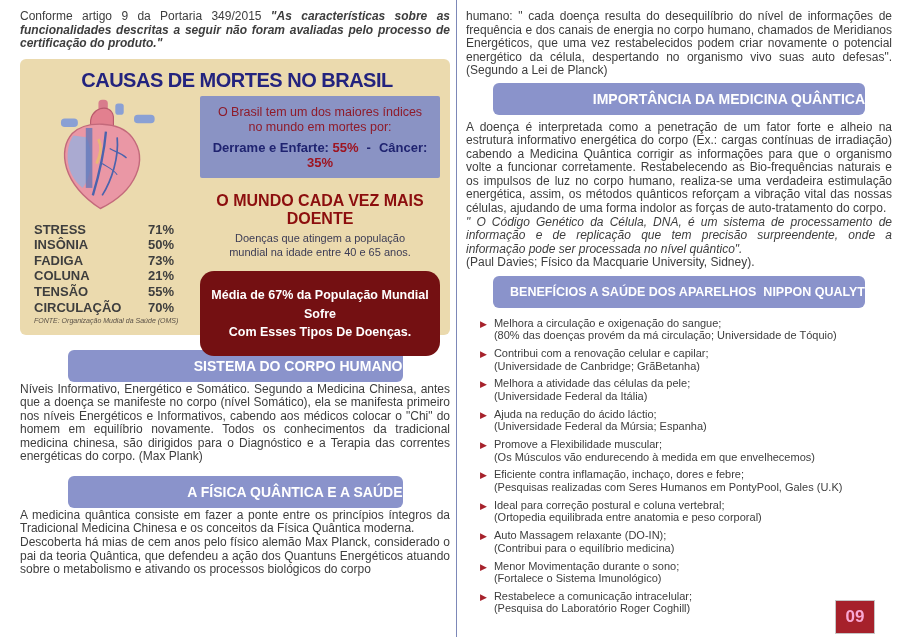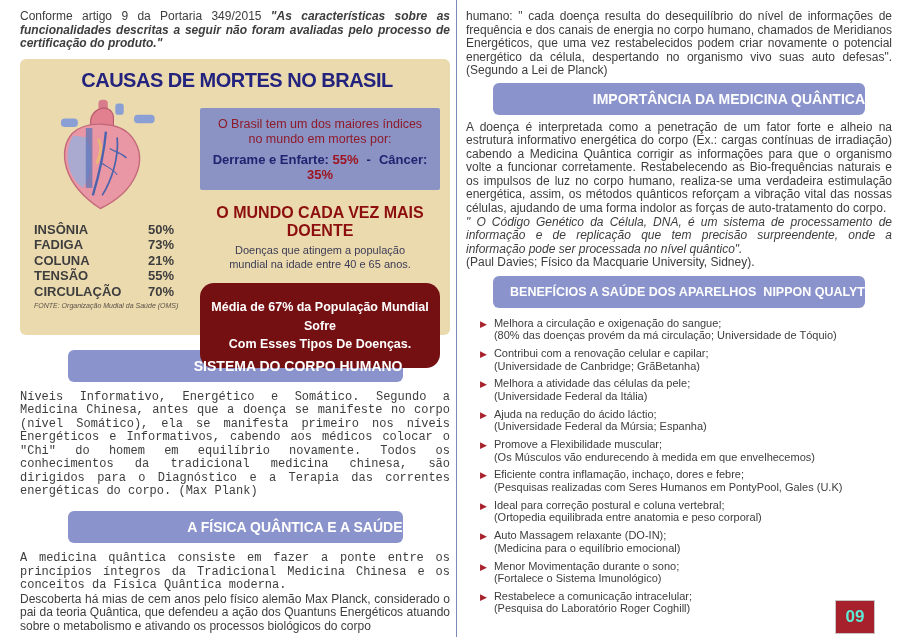--- a/index.html
+++ b/index.html
@@ -33,21 +33,21 @@
   .causes-body { display: flex; }
   .causes-left { width: 158px; flex: none; }
   .heart-wrap { margin: 2px 0 0 10px; }
   .stats { margin-top: 2px; }
   .stat-row { display: flex; font-weight: bold; font-size: 13px; line-height: 15.6px; color: #3E3E3E; }
   .stat-label { width: 114px; flex: none; }
   .source-note { font-size: 7px; font-style: italic; color: #5a5147; margin-top: 2px; }
 
   .causes-right { flex: 1; padding-left: 8px; }
   .brasil-box {
-    margin-top: 12px; background: #8A93C4; border-radius: 2px;
+    background: #8A93C4; border-radius: 2px;
     padding: 9px 4px 8px 4px; text-align: center;
   }
   .brasil-box .bb-line { color: #8E1B2A; font-size: 12.5px; line-height: 1.25; }
   .bb-stats { margin-top: 4px; font-size: 13px; font-weight: bold; color: #1F2370; }
   .bb-stats .val { color: #9E1420; }
   .bb-stats .sep { margin: 0 8px; }
   .world-heading {
     margin-top: 14px; text-align: center; font-size: 16px;
     font-weight: bold; color: #8C0E0E;
   }
@@ -59,41 +59,41 @@
   }
 
   
   .header-btn {
     background: #8A93CB; border-radius: 6px; color: #ffffff;
     font-weight: bold; text-align: right; white-space: pre-wrap;
   }
   .hb-left  { width: 335px; margin: 15px auto 0 auto; padding: 8px 0; font-size: 14px; }
   .hb-right { width: 372px; margin: 5px auto 0 auto;  padding: 8px 0; font-size: 14px; }
   .hb-benefits { font-size: 12.5px; padding: 9px 0; }
-  .mt9  { margin-top: 9px; font-family: Liberation Mono, monospace; }
+  .mt9  { margin-top: 1px; }
   .mt12 { margin-top: 12px; }
   .mt6  { margin-top: 6px; }
 
   .quote-italic { font-style: italic; }
 
   
   .benefits-list { list-style: none; margin-top: 9px; padding-left: 14px; }
   .benefit-item { display: flex; margin-bottom: 5.5px; }
   .tri {
     color: #A6212B; font-size: 9px; line-height: 12px; flex: none;
     margin-right: 7px; margin-top: 1px;
   }
   .benefit-text { font-size: 11px; line-height: 1.13; color: #3d3d3d; }
 
   .page-number {
     position: absolute; right: 25px; bottom: 3px;
     width: 40px; height: 34px; background: #A6212B;
     border: 1px solid #c6c6c6;
     display: flex; align-items: center; justify-content: center;
-    color: #5eead4; font-size: 17px; font-weight: bold;
+    color: #f9a8d4; font-size: 17px; font-weight: bold;
   }
 </style>
 </head>
 <body>
 
 <div class="page">
 
   <div class="col-left">
 
     <p class="body-text intro"><span>Conforme artigo 9 da Portaria 349/2015 </span><span class="quote-run">"As características sobre as funcionalidades descritas a seguir não foram avaliadas pelo processo de certificação do produto."</span></p>
@@ -115,20 +115,24 @@
               <path d="M48 32 L48 96" stroke="#5c74b8" stroke-width="7" opacity="0.75" fill="none"></path>
               <path d="M66 36 C64 60 58 84 52 104" stroke="#4a63ad" stroke-width="2.5" fill="none"></path>
               <path d="M78 42 C80 64 72 88 62 104" stroke="#4a63ad" stroke-width="1.8" fill="none"></path>
               <path d="M70 54 C76 58 82 58 88 64" stroke="#4a63ad" stroke-width="1.4" fill="none"></path>
               <path d="M62 70 C68 74 74 76 78 82" stroke="#4a63ad" stroke-width="1.2" fill="none"></path>
               <path d="M58 44 C62 52 60 62 56 70" stroke="#e8c06a" stroke-width="3" fill="none" opacity="0.8"></path>
             </svg>
           </div>
           <div class="stats">
             <div class="stat-row">
+                <span class="stat-label">STRESS</span>
+                <span class="stat-value">71%</span>
+              </div>
+            <div class="stat-row">
                 <span class="stat-label">INSÔNIA</span>
                 <span class="stat-value">50%</span>
               </div>
             <div class="stat-row">
                 <span class="stat-label">FADIGA</span>
                 <span class="stat-value">73%</span>
               </div>
             <div class="stat-row">
                 <span class="stat-label">COLUNA</span>
                 <span class="stat-value">21%</span>
@@ -234,21 +238,21 @@
           <span class="tri">▶</span>
           <span class="benefit-text">
             <div>Ideal para correção postural e coluna vertebral;</div>
             <div>(Ortopedia equilibrada entre anatomia e peso corporal)</div>
           </span>
         </li>
       <li class="benefit-item">
           <span class="tri">▶</span>
           <span class="benefit-text">
             <div>Auto Massagem relaxante (DO-IN);</div>
-            <div>(Medicina para o equilíbrio emocional)</div>
+            <div>(Contribui para o equilíbrio medicina)</div>
           </span>
         </li>
       <li class="benefit-item">
           <span class="tri">▶</span>
           <span class="benefit-text">
             <div>Menor Movimentação durante o sono;</div>
             <div>(Fortalece o Sistema Imunológico)</div>
           </span>
         </li>
       <li class="benefit-item">

